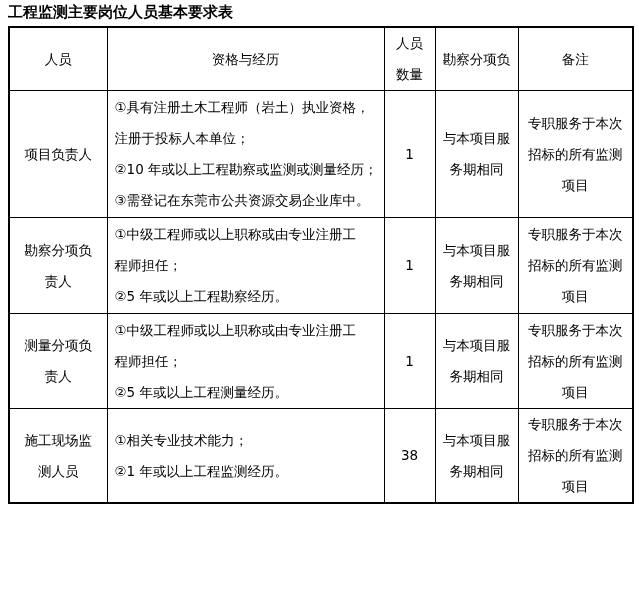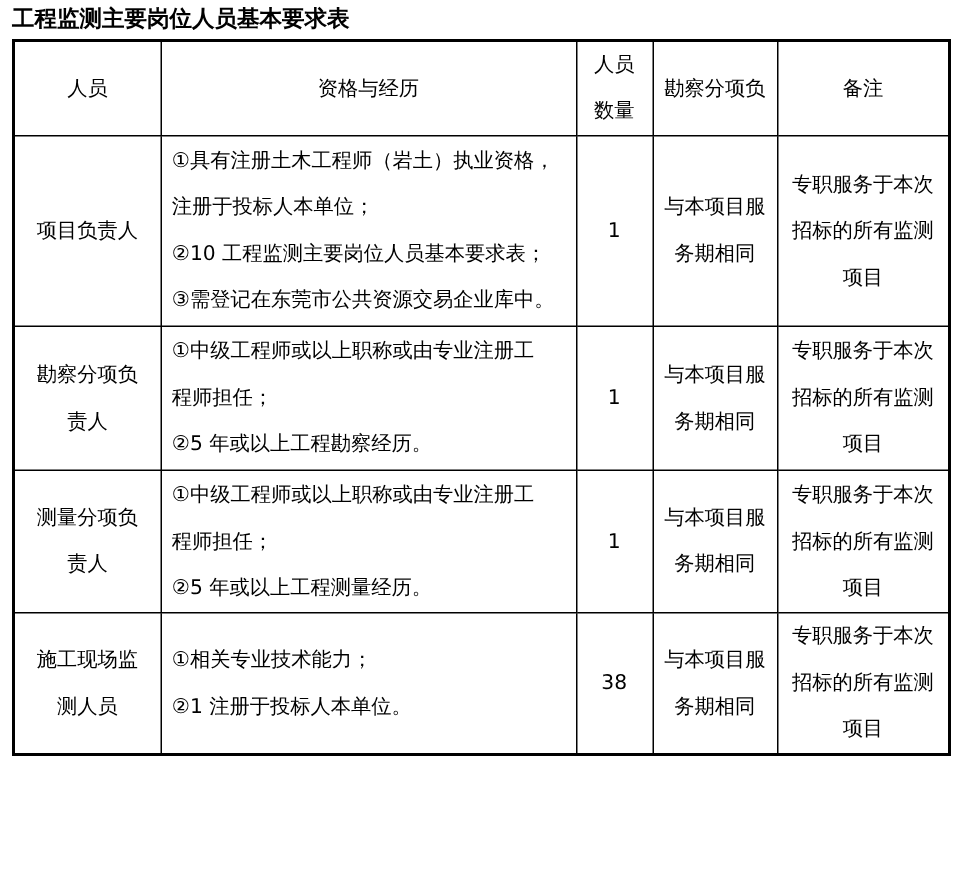--- a/index.html
+++ b/index.html
@@ -86,21 +86,21 @@
         <th>勘察分项负</th>
         <th>备注</th>
       </tr>
     </thead>
     <tbody>
       <tr class="row-1">
         <td class="pre">项目负责人</td>
         <td class="qual-cell">
           <div class="qual-item">①具有注册土木工程师（岩土）执业资格，
 注册于投标人本单位；</div>
-          <div class="qual-item">②10 工程监测主要岗位人员基本要求表；</div>
+          <div class="qual-item">②10 年或以上工程勘察或监测或测量经历；</div>
           <div class="qual-item">③需登记在东莞市公共资源交易企业库中。</div>
         </td>
         <td>1</td>
         <td class="pre">与本项目服
 务期相同</td>
         <td class="pre">专职服务于本次
 招标的所有监测
 项目</td>
       </tr>
 
@@ -135,21 +135,21 @@
 招标的所有监测
 项目</td>
       </tr>
 
 
       <tr class="row-5">
         <td class="pre">施工现场监
 测人员</td>
         <td class="qual-cell">
           <div class="qual-item">①相关专业技术能力；</div>
-          <div class="qual-item">②1 注册于投标人本单位。</div>
+          <div class="qual-item">②1 年或以上工程监测经历。</div>
         </td>
         <td>38</td>
         <td class="pre">与本项目服
 务期相同</td>
         <td class="pre">专职服务于本次
 招标的所有监测
 项目</td>
       </tr>
     </tbody>
   </table>

